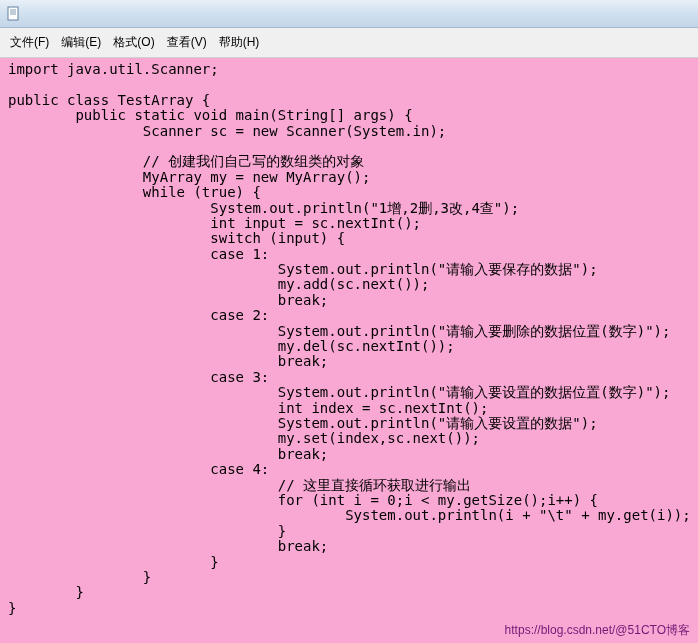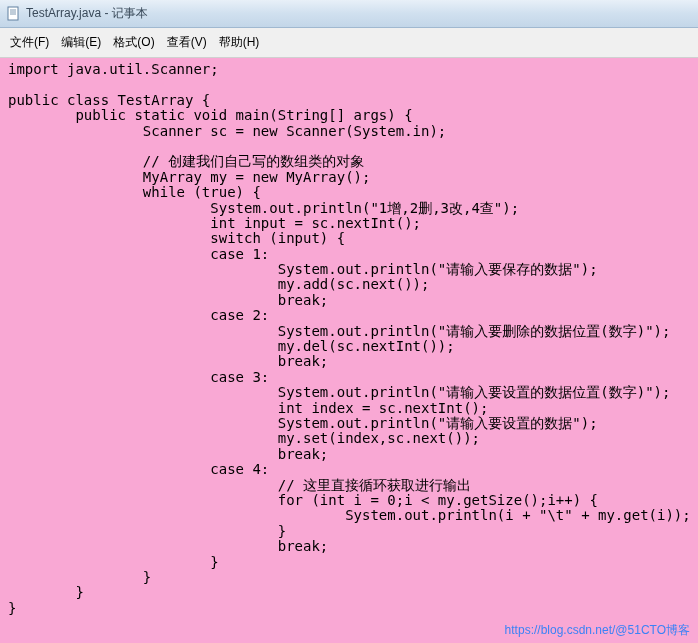--- a/index.html
+++ b/index.html
@@ -54,38 +54,37 @@
       white-space: pre;
       color: #000;
       background: #f9a8d4;
       height: calc(100% - 48px);
       overflow: auto;
     }
     .watermark {
       position: absolute;
       bottom: 4px;
       right: 8px;
-      color: #3b82f6;
+      color: #701a75;
       font-size: 12px;
       font-family: Arial, sans-serif;
     }
   </style>
 </head>
 <body>
 
 <div class="titlebar">
   <span class="icon">
     <svg width="16" height="16" viewBox="0 0 16 16">
       <rect x="2" y="1" width="10" height="13" fill="#fff" stroke="#6080a0" stroke-width="1"></rect>
       <line x1="4" y1="4" x2="10" y2="4" stroke="#6080a0" stroke-width="0.8"></line>
       <line x1="4" y1="6" x2="10" y2="6" stroke="#6080a0" stroke-width="0.8"></line>
       <line x1="4" y1="8" x2="10" y2="8" stroke="#6080a0" stroke-width="0.8"></line>
     </svg>
   </span>
-  <span class="title">TestArray.java - 记事本</span>
 </div>
 
 <div class="menubar">
   <span class="menu-item">文件(F)</span>
   <span class="menu-item">编辑(E)</span>
   <span class="menu-item">格式(O)</span>
   <span class="menu-item">查看(V)</span>
   <span class="menu-item">帮助(H)</span>
 </div>
 

